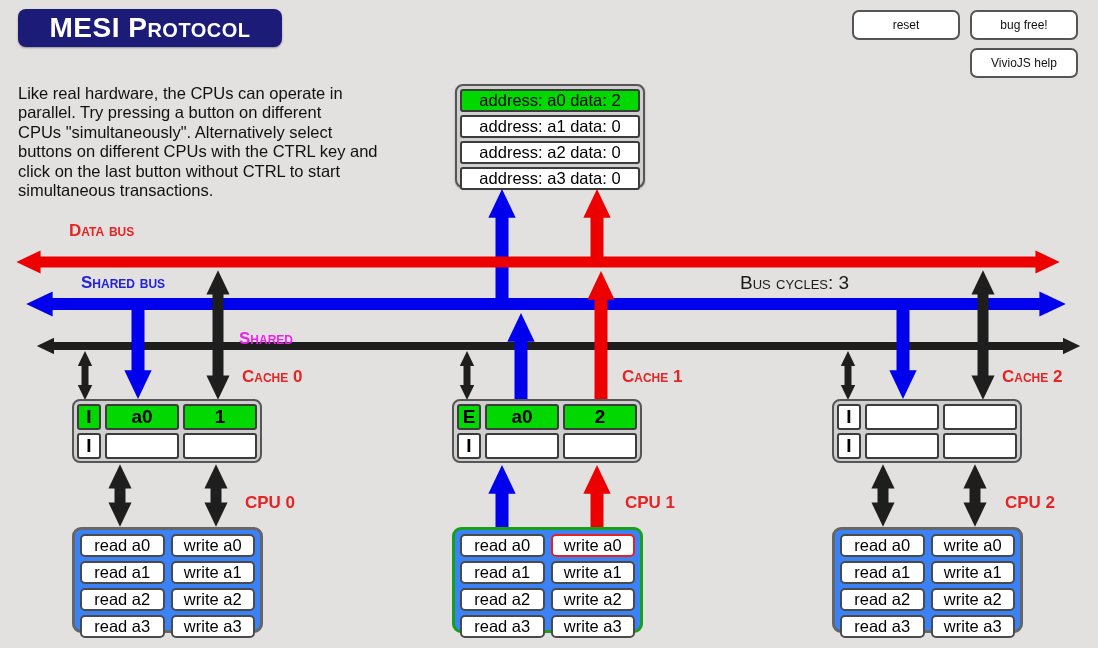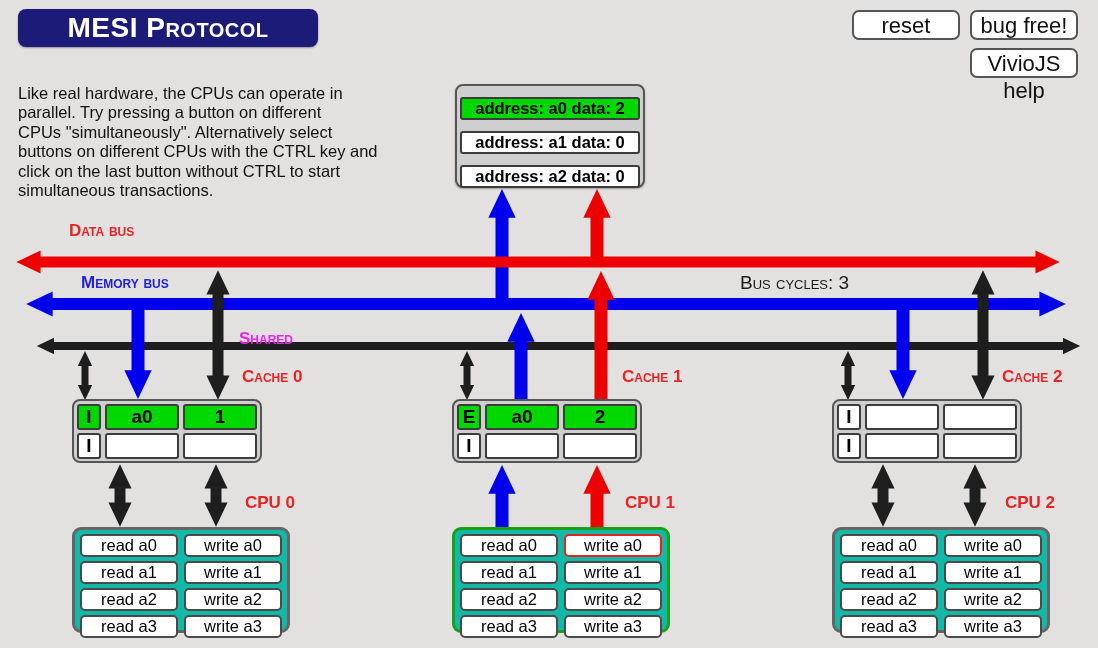--- a/index.html
+++ b/index.html
@@ -4,29 +4,29 @@
 <style>
   html,body{margin:0;padding:0;background:#bfbfbf;}
   #stage{
     position:relative;width:1098px;height:648px;overflow:hidden;
     background:#e2e1e0;font-family:"Liberation Sans",sans-serif;
     -webkit-font-smoothing:antialiased;
   }
   .abs{position:absolute;}
   
   #title-box{
-    left:18px;top:9px;width:300px;height:38px;background:#1c1c78;
+    left:18px;top:9px;width:264px;height:38px;background:#1c1c78;
     border-radius:8px;color:#ffffff;font-weight:bold;font-size:28px;
     font-variant:small-caps;text-align:center;line-height:37px;
     letter-spacing:0.5px;box-shadow:0 1px 2px rgba(0,0,0,.35);
   }
   
   .tbtn{
     width:108px;height:30px;background:#ffffff;border:2px solid #555;
-    border-radius:7px;font-size:22px;color:#111;text-align:center;
+    border-radius:7px;font-size:12px;color:#111;text-align:center;
     line-height:27px;box-sizing:border-box;cursor:pointer;
   }
   
   #description{
     left:18px;top:84px;width:460px;font-size:16.5px;line-height:19.4px;
     color:#111;white-space:pre-line;
   }
   
   .lbl{font-variant:small-caps;font-weight:bold;font-size:17px;white-space:nowrap;}
   .lbl-red{color:#e62424;}
@@ -35,43 +35,43 @@
   #bus-cycles{font-variant:small-caps;font-size:19px;color:#1a1a1a;font-weight:normal;margin-left:20px;}
   
   #memory-box{
     left:455px;top:84px;width:190px;height:104px;box-sizing:border-box;
     background:#cfcfcf;border:2px solid #565656;border-radius:8px;
     padding:3px;display:flex;flex-direction:column;gap:3px;
     box-shadow:0 1px 2px rgba(0,0,0,.3);
   }
   .mrow{
     flex:1;background:#ffffff;border:2px solid #3c3c3c;border-radius:3px;
-    font-size:16.5px;font-weight:bold;color:#000;text-align:center;
-    display:flex;align-items:center;justify-content:center;box-sizing:border-box;margin-top:8px;
+    font-size:16.5px;font-weight:normal;color:#000;text-align:center;
+    display:flex;align-items:center;justify-content:center;box-sizing:border-box;
   }
   .mrow.green{background:#00d800;}
   
   .cache{
     top:399px;width:190px;height:64px;box-sizing:border-box;
     background:#cfcfcf;border:2px solid #565656;border-radius:8px;
     padding:3px;display:flex;flex-direction:column;gap:3px;
   }
   .crow{flex:1;display:flex;gap:4px;}
   .ccell{
     background:#ffffff;border:2px solid #3c3c3c;border-radius:3px;
     box-sizing:border-box;display:flex;align-items:center;justify-content:center;
     font-size:19px;font-weight:bold;color:#000;
   }
   .cstate{width:24px;}
   .ctag,.cdata{flex:1;}
   .crow.green .ccell{background:#00d800;}
   
   .cpu{
-    top:527px;width:218px;height:106px;box-sizing:border-box;
-    border:3px solid #666;border-radius:9px;background:#14b8a6;
+    top:527px;width:191px;height:106px;box-sizing:border-box;
+    border:3px solid #666;border-radius:9px;background:#3b82f6;
     padding:4px 5px;display:grid;grid-template-columns:1fr 1fr;
     gap:4px 6px;
   }
   .cpu.active{border-color:#18a018;}
   .cbtn{
     background:#ffffff;border:2px solid #4a4a4a;border-radius:5px;
     box-sizing:border-box;display:flex;align-items:center;justify-content:center;
     font-size:16.5px;color:#000;cursor:pointer;
   }
   .cbtn.pressed{border-color:#e32222;}
@@ -135,24 +135,25 @@
 parallel. Try pressing a button on different
 CPUs "simultaneously". Alternatively select
 buttons on different CPUs with the CTRL key and
 click on the last button without CTRL to start
 simultaneous transactions.</div>
 
   <div id="memory-box" class="abs">
     <div class="mrow green">address: a0 data: 2</div>
     <div class="mrow">address: a1 data: 0</div>
     <div class="mrow">address: a2 data: 0</div>
+    <div class="mrow">address: a3 data: 0</div>
   </div>
 
   <div class="abs lbl lbl-red" style="left:69px;top:221px;">Data bus</div>
-  <div class="abs lbl lbl-blue" style="left:81px;top:273px;">Memory bus</div>
+  <div class="abs lbl lbl-blue" style="left:81px;top:273px;">Shared bus</div>
   <div class="abs lbl lbl-mag" style="left:239px;top:329px;">Shared</div>
   <div id="bus-cycles" class="abs" style="left:720px;top:272px;">Bus cycles: 3</div>
 
   <div class="abs lbl lbl-red" style="left:242px;top:367px;">Cache 0</div>
   <div class="abs lbl lbl-red" style="left:622px;top:367px;">Cache 1</div>
   <div class="abs lbl lbl-red" style="left:1002px;top:367px;">Cache 2</div>
 
   <div class="abs cache" style="left:72px;">
     <div class="crow green">
       <div class="ccell cstate">I</div>

